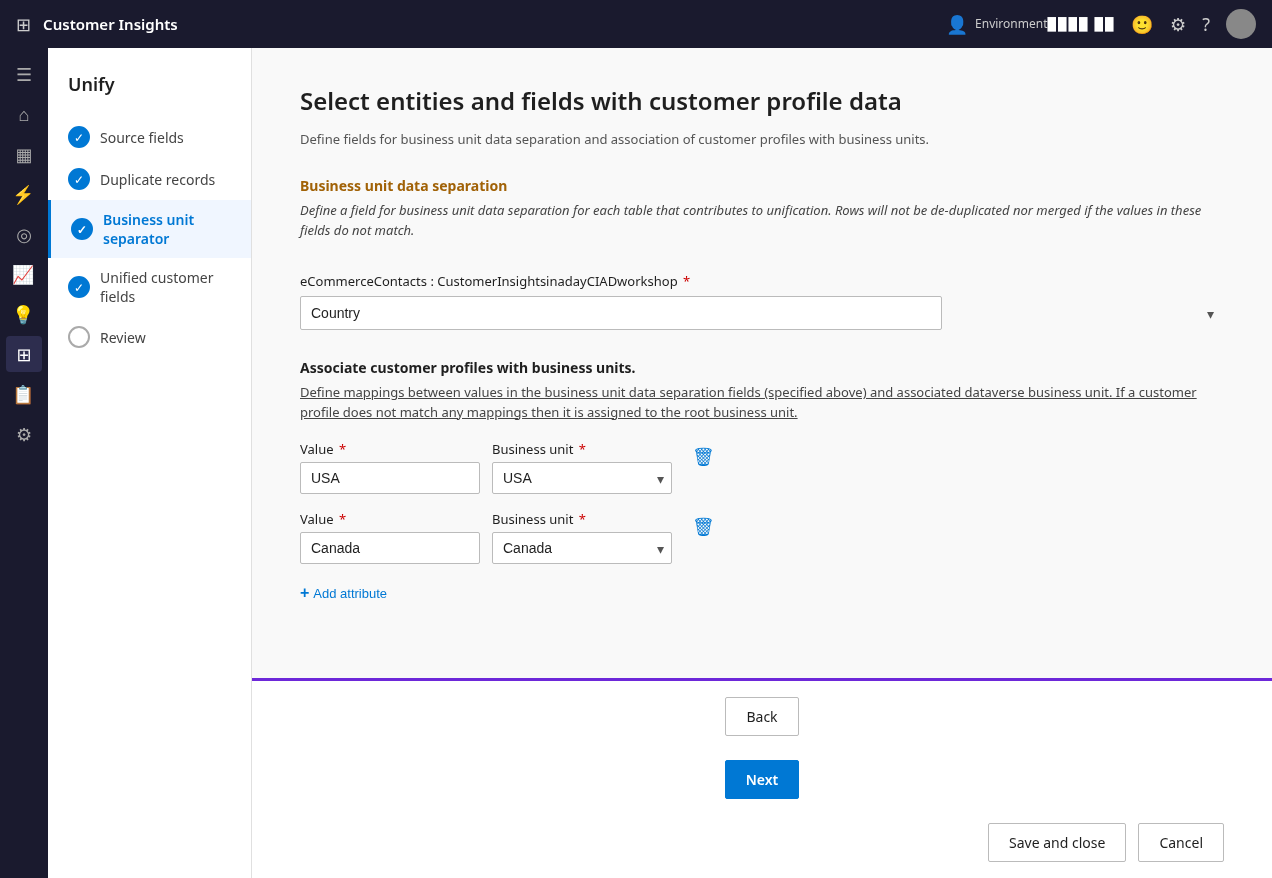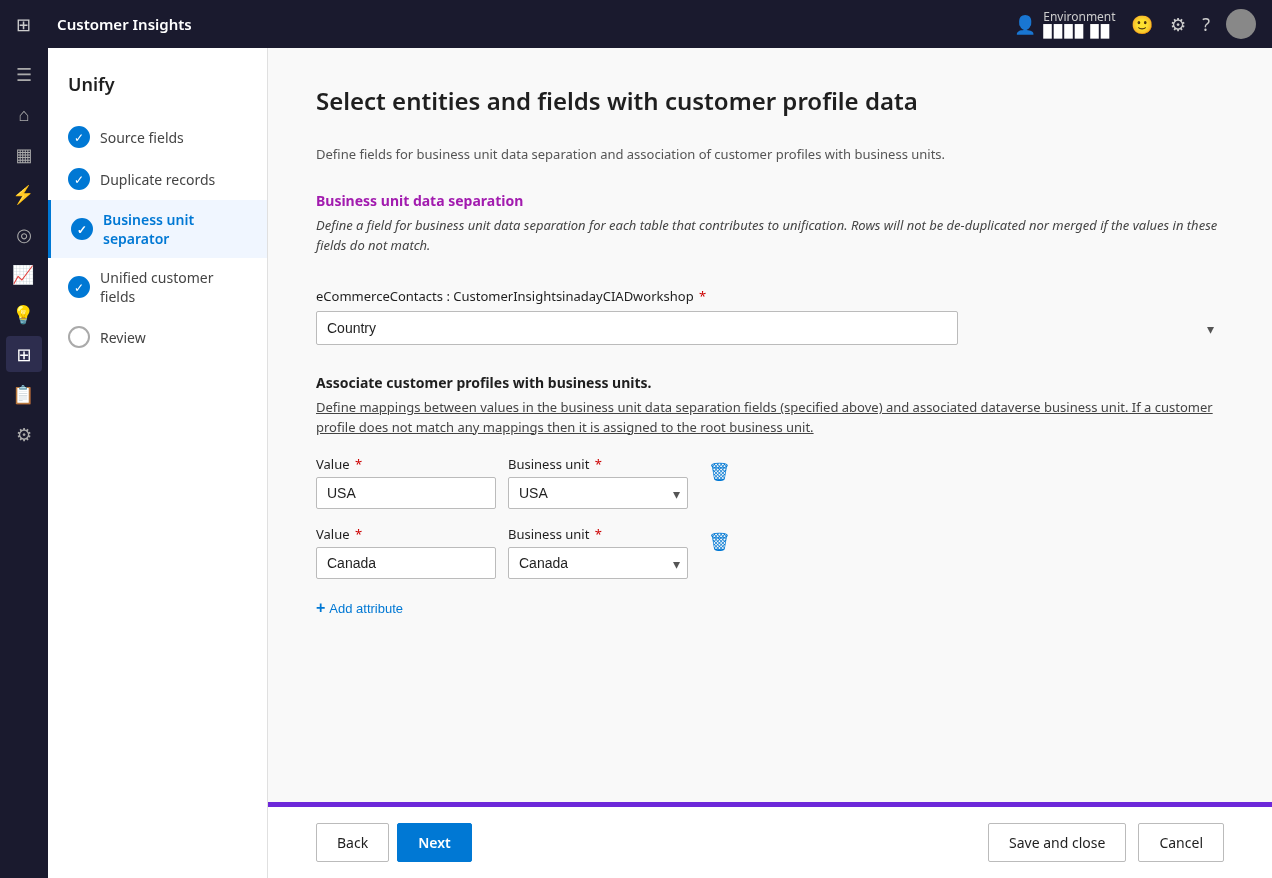--- a/index.html
+++ b/index.html
@@ -11,21 +11,21 @@
       color: #fff;
       height: 48px;
       display: flex;
       align-items: center;
       padding: 0 16px;
       gap: 12px;
       flex-shrink: 0;
       z-index: 100;
     }
     .topnav-grid-icon { color: #ccc; font-size: 18px; cursor: pointer; }
-    .topnav-title { font-size: 15px; font-weight: 600; color: #fff; margin-right: auto; margin-left: 14px; }
+    .topnav-title { font-size: 15px; font-weight: 600; color: #fff; margin-right: auto; }
     .topnav-right { display: flex; align-items: center; gap: 16px; }
     .topnav-env { display: flex; align-items: center; gap: 6px; font-size: 13px; color: #ccc; }
     .topnav-icon { font-size: 18px; color: #ccc; cursor: pointer; }
     .topnav-avatar { width: 30px; height: 30px; border-radius: 50%; background: #888; }
 
     
     .body-layout { display: flex; flex: 1; overflow: hidden; }
 
     
     .left-rail {
@@ -40,21 +40,21 @@
     }
     .rail-icon {
       width: 36px; height: 36px;
       display: flex; align-items: center; justify-content: center;
       color: #aaa; font-size: 18px; cursor: pointer; border-radius: 4px;
     }
     .rail-icon.active { background: #2d2d4e; color: #fff; }
 
     
     .sidebar {
-      width: 220px;
+      width: 204px;
       background: #fff;
       border-right: 1px solid #e0e0e0;
       padding: 16px 0;
       display: flex;
       flex-direction: column;
       flex-shrink: 0;
     }
     .sidebar-header {
       font-size: 18px;
       font-weight: 600;
@@ -92,33 +92,33 @@
     }
     .main-scroll {
       flex: 1;
       overflow-y: auto;
       padding: 36px 48px 24px 48px;
     }
     .page-title {
       font-size: 24px;
       font-weight: 600;
       color: #1f1f1f;
-      margin-bottom: 28px;
+      margin-bottom: 13px;
     }
     .page-subtitle {
       font-size: 13px;
       color: #555;
       margin-bottom: 28px;
     }
 
     
     .section-title {
       font-size: 14px;
       font-weight: 700;
-      color: #a21caf;
+      color: #a16207;
       margin-bottom: 6px;
     }
     .section-desc {
       font-size: 13px;
       color: #444;
       margin-bottom: 32px;
       line-height: 1.5;
       font-style: italic;
     }
 
@@ -208,26 +208,27 @@
       display: flex;
       align-items: center;
       gap: 4px;
       padding: 4px 0;
       margin-top: 4px;
     }
 
     
     .footer {
       background: #fff;
-      border-top: 5px solid #6d28d9;
+      border-top: 3px solid #6d28d9;
       padding: 16px 48px;
       display: flex;
       align-items: center;
-      gap: 8px;
+      gap: 24px;
       flex-shrink: 0;
+      flex-direction: column;
     }
     .footer-right { margin-left: auto; display: flex; gap: 12px; }
     .btn {
       padding: 9px 20px;
       font-size: 14px;
       border-radius: 2px;
       cursor: pointer;
       font-family: inherit;
       font-weight: 400;
     }
@@ -236,21 +237,21 @@
   </style>
 </head>
 <body>
 
 <div class="topnav">
   <span class="topnav-grid-icon">⊞</span>
   <span class="topnav-title">Customer Insights</span>
   <div class="topnav-right">
     <div class="topnav-env">
       <span style="font-size:18px;">👤</span>
-      <div style="display:flex;flex-direction:column;line-height:1.2;justify-content:flex-end;">
+      <div style="display:flex;flex-direction:row;line-height:1.2;justify-content:flex-end;">
         <span style="font-size:12px;color:#ccc;">Environment</span>
         <span style="font-size:12px;color:#fff;letter-spacing:2px;">████ ██</span>
       </div>
     </div>
     <span class="topnav-icon">🙂</span>
     <span class="topnav-icon">⚙</span>
     <span class="topnav-icon">?</span>
     <div class="topnav-avatar"></div>
   </div>
 </div>

